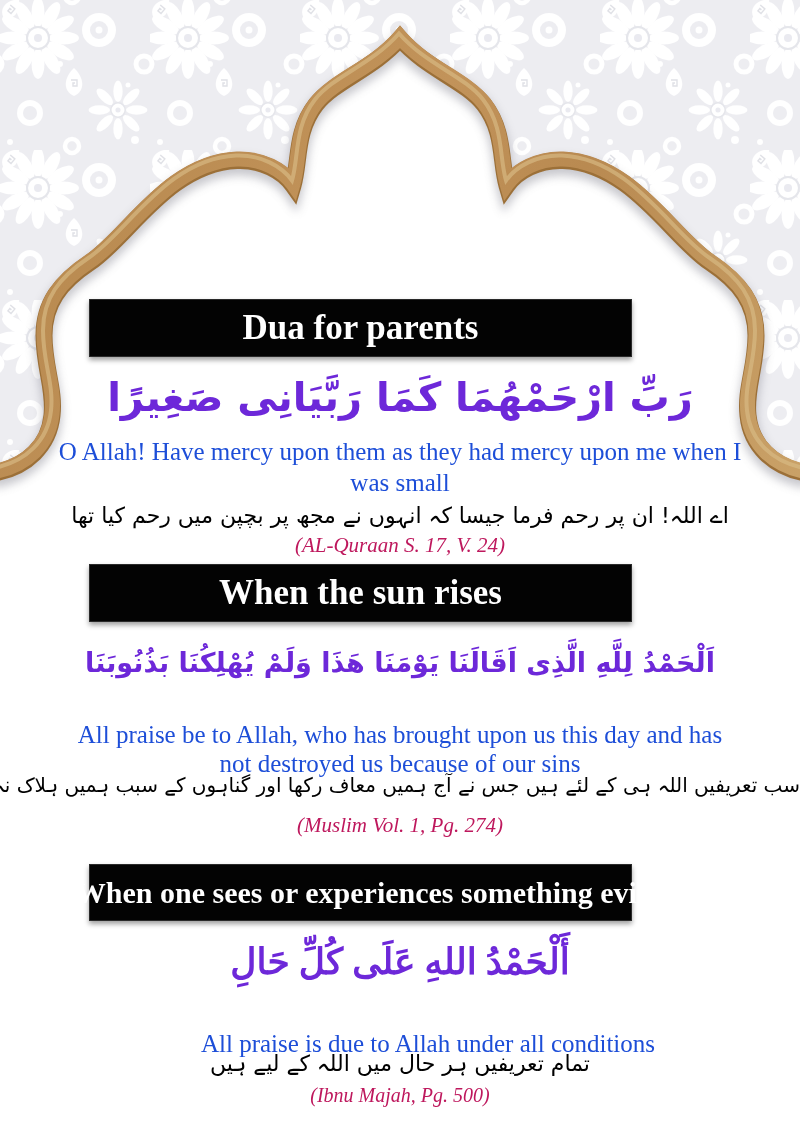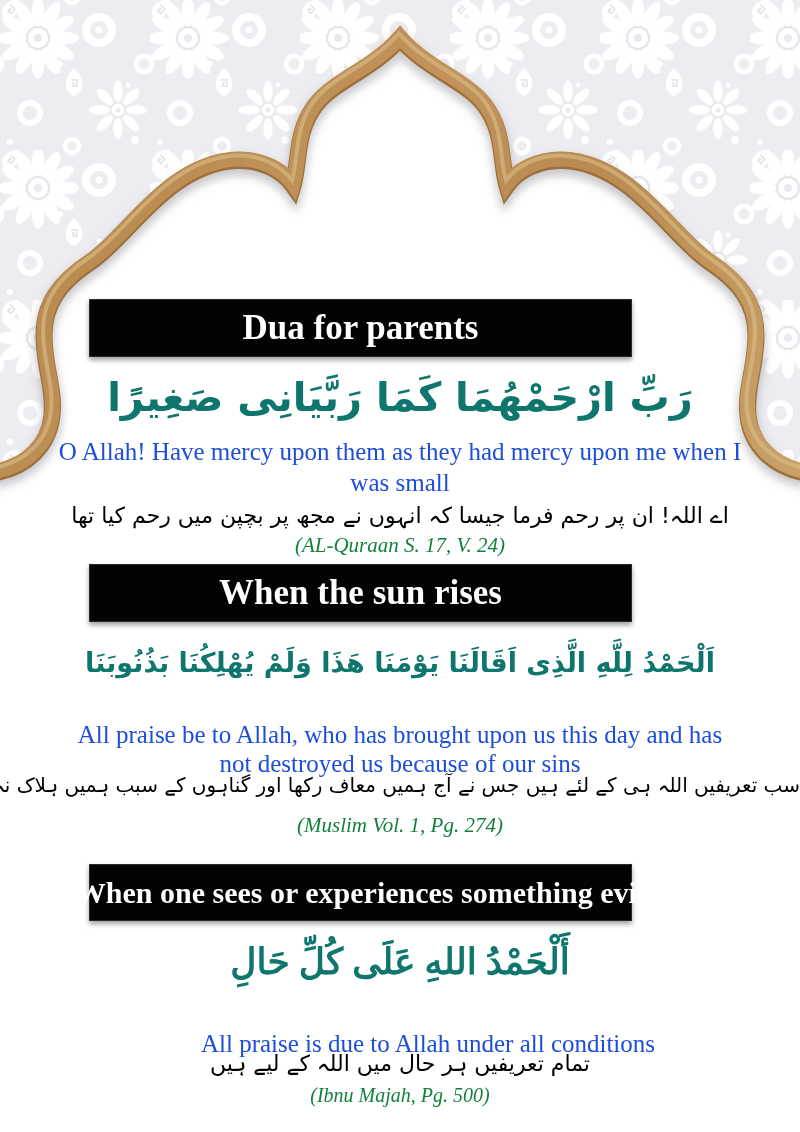--- a/index.html
+++ b/index.html
@@ -30,21 +30,21 @@
   .bar1{top:299px;}
   .bar2{top:564px;}
   .bar3{top:864px;height:57px;}
   .bar1 span{font-size:35px;}
   .bar2 span{font-size:35px;}
   .bar3 span{font-size:30px;}
 
   .arabic{
     direction:rtl;
     font-family:"DejaVu Sans", sans-serif;
-    font-weight:700;color:#0f766e;white-space:nowrap;
+    font-weight:700;color:#6d28d9;white-space:nowrap;
   }
   .arabic1{top:362px;font-size:40px;line-height:70px;}
   .arabic2{top:636px;font-size:27px;line-height:54px;}
   .arabic3{top:930px;font-size:36px;line-height:64px;font-family:Liberation Serif, serif;}
 
   .english{
     color:#1d4ed8;font-size:25px;line-height:31px;
     font-family:"Liberation Serif", serif;
   }
   .english1{top:436px;}
@@ -56,21 +56,21 @@
   .urdu{
     direction:rtl;
     font-family:"DejaVu Sans", sans-serif;
     color:#000;white-space:nowrap;
   }
   .urdu1{top:498px;font-size:22px;line-height:36px;}
   .urdu2{top:766px;font-size:20px;line-height:38px;}
   .urdu3{top:1044px;font-size:22px;line-height:40px;}
 
   .reference{
-    font-style:italic;color:#15803d;
+    font-style:italic;color:#be185d;
     font-family:"Liberation Serif", serif;
   }
   .ref1{top:533px;font-size:21px;}
   .ref2{top:813px;font-size:21px;}
   .ref3{top:1084px;font-size:20px;}
 </style>
 </head>
 <body>
 
 <div class="poster">

